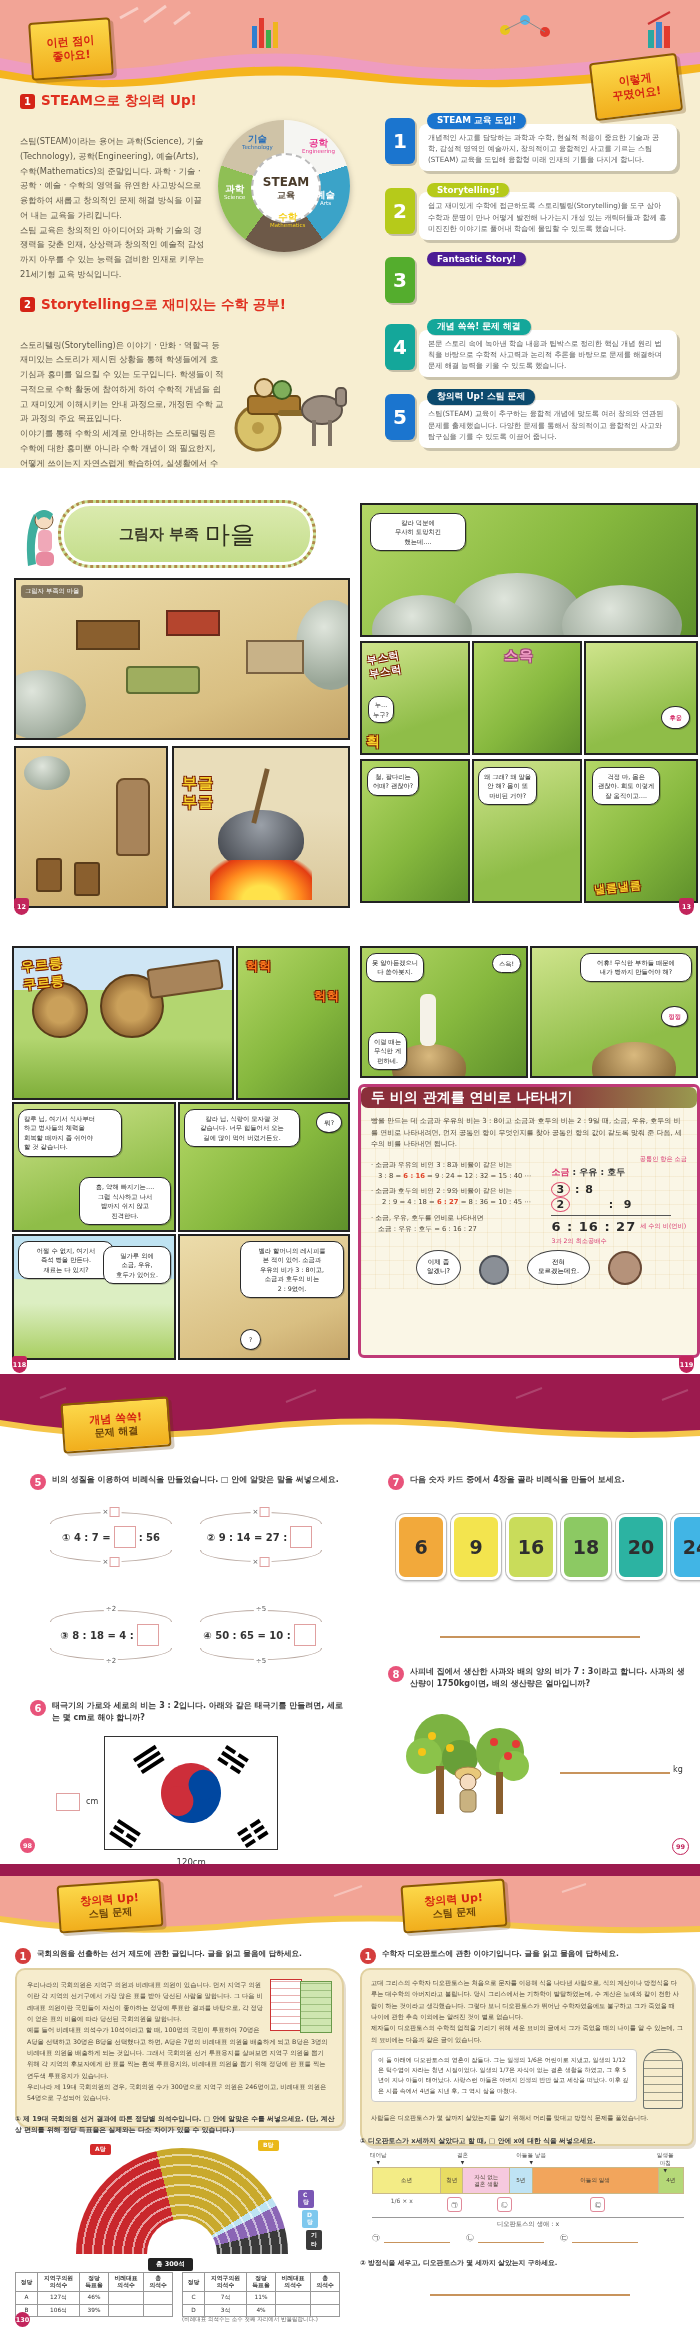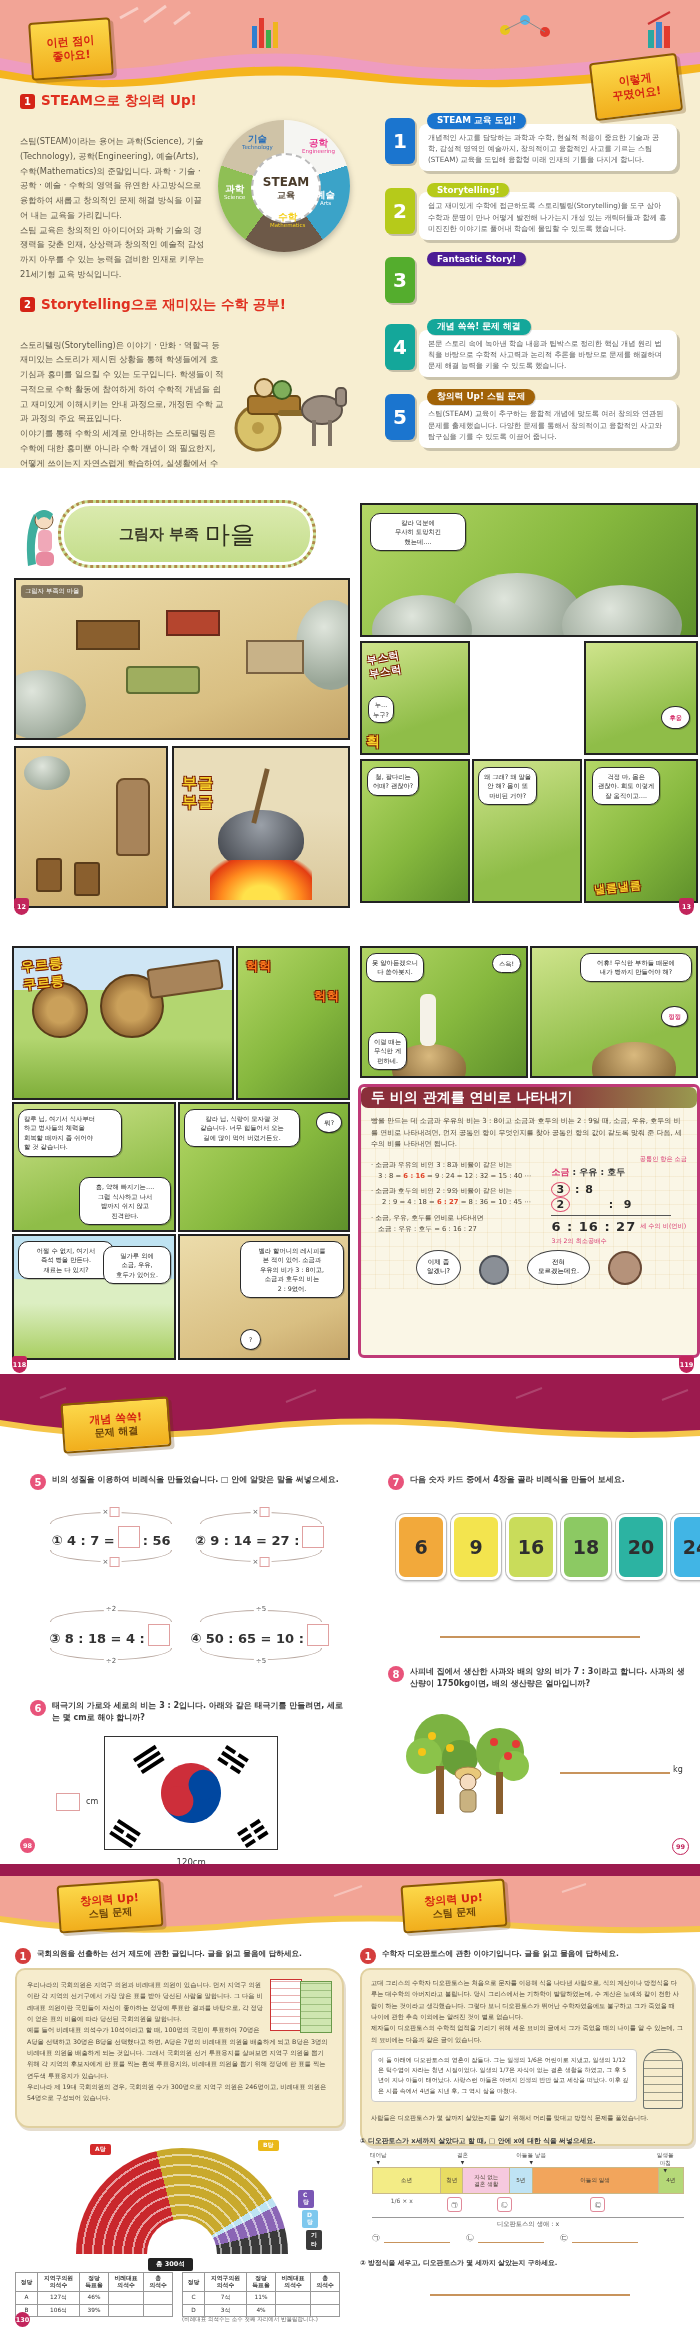--- a/index.html
+++ b/index.html
@@ -86,21 +86,21 @@
   .s4{position:relative;height:490px;background:#fff;}
   .s5{position:relative;height:464px;background:#fff;}
   .bandsvg{display:block;}
   .itm{position:relative;width:150px;height:86px;}
   .arc{height:11px;border:1px solid #b9a8a0;border-bottom:none;border-radius:50% 50% 0 0/100% 100% 0 0;position:relative;margin:0 14px;}
   .arcb{height:11px;border:1px solid #b9a8a0;border-top:none;border-radius:0 0 50% 50%/0 0 100% 100%;position:relative;margin:0 14px;}
   .arclab{position:absolute;left:50%;transform:translateX(-50%);background:#fff;padding:0 2px;font-size:7px;color:#555;display:flex;align-items:center;gap:1px;}
   .arc .arclab{top:-6px;} .arcb .arclab{bottom:-6px;}
   .tinybox{width:8px;height:8px;border:1px solid #e0a0a0;background:#fff;display:inline-block;}
   .bigbox{width:20px;height:20px;border:1.5px solid #e0a0a0;background:#fff;display:inline-block;vertical-align:middle;}
-  .expr{font-size:13px;color:#333;font-weight:bold;display:flex;align-items:flex-end;gap:3px;justify-content:center;margin:2px 0;}
+  .expr{font-size:10px;color:#333;font-weight:bold;display:flex;align-items:center;gap:3px;justify-content:center;margin:2px 0;}
   .ncard{width:44px;height:60px;border-radius:9px;border:3px solid #fff;box-shadow:0 0 0 1px #bbb,1px 2px 2px rgba(0,0,0,.2);
          display:flex;align-items:center;justify-content:center;font-size:19px;font-weight:bold;color:#2e2e2e;}
   .paper{background:#f6eccd;border:2px solid #e0d0a0;border-radius:10px 18px 8px 14px;box-shadow:2px 3px 0 rgba(150,120,60,.25);
          padding:9px 10px;font-size:6.3px;color:#4a4336;line-height:1.8;position:relative;}
   .pchip{display:inline-flex;align-items:center;justify-content:center;color:#fff;font-size:6px;font-weight:bold;
          padding:1px 5px;border-radius:2px;position:absolute;}
   .parl{position:relative;width:212px;height:106px;border-radius:212px 212px 0 0;
         background:repeating-radial-gradient(circle at 50% 100%,rgba(255,255,255,0) 0 8px,rgba(255,255,255,.55) 8px 10px),
         conic-gradient(from 270deg at 50% 100%,#c9272c 0 76deg,#c9a92c 76deg 148deg,#bde3f2 148deg 153deg,#8a65b5 153deg 166deg,#3a3a3a 166deg 180deg);}
   .parl::after{content:"";position:absolute;left:71px;top:71px;width:70px;height:35px;background:#fff;border-radius:70px 70px 0 0;}
@@ -225,21 +225,21 @@
         <div class="ctile" style="background: rgb(84, 173, 45);">3</div>
         <span class="chead" style="background: #4c1d95;">Fantastic Story!</span>
       </div>
       <div class="card">
         <div class="ctile" style="background: rgb(20, 167, 154);">4</div>
         <span class="chead" style="background: rgb(20, 167, 154);">개념 쏙쏙! 문제 해결</span>
         <div class="cbody">본문 스토리 속에 녹아낸 학습 내용과 팁박스로 정리한 핵심 개념 원리 법칙을 바탕으로 수학적 사고력과 논리적 추론을 바탕으로 문제를 해결하며 문제 해결 능력을 키울 수 있도록 했습니다.</div>
       </div>
       <div class="card">
         <div class="ctile" style="background: rgb(27, 117, 207);">5</div>
-        <span class="chead" style="background: #a16207;">창의력 Up! 스팀 문제</span>
+        <span class="chead" style="background: #0c4a6e;">창의력 Up! 스팀 문제</span>
         <div class="cbody">스팀(STEAM) 교육이 추구하는 융합적 개념에 맞도록 여러 창의와 연관된 문제를 출제했습니다. 다양한 문제를 통해서 창의적이고 융합적인 사고와 탐구심을 기를 수 있도록 이끌어 줍니다.</div>
       </div>
     </div>
   </section>
 
   <section class="s2">
     <div class="banner">
       <span class="t1">그림자 부족</span>
       <span class="t2">마을</span>
     </div>
@@ -283,20 +283,23 @@
       <div class="bub pl" style="left:8px;top:8px;width:84px;">칼라 덕분에
 무사히 도망치긴
 했는데….</div>
     </div>
     <div class="panel af2" style="left:360px;top:163px;width:106px;height:110px;">
       <div class="sfx pl" style="left:6px;top:8px;color:#fff;font-size:10px;transform:rotate(-10deg);">부스럭
 부스럭</div>
       <div class="bub pl" style="left:6px;bottom:30px;padding:3px 4px;">누…
 누구?</div>
       <div class="sfx" style="left:4px;bottom:2px;color:#f7d02a;font-size:14px;">획</div>
+    </div>
+    <div class="panel af" style="left:472px;top:163px;width:106px;height:110px;">
+      <div class="sfx" style="left:30px;top:4px;color:#f5a0c8;font-size:14px;text-shadow:1px 1px 0 #a04878,-1px 1px 0 #a04878,1px -1px 0 #a04878,-1px -1px 0 #a04878;">스윽</div>
     </div>
     <div class="panel af2" style="left:584px;top:163px;width:110px;height:110px;">
       <div class="bub" style="right:6px;bottom:24px;border-radius:50%;padding:6px 7px;color:#d6336c;font-weight:bold;">후웅</div>
     </div>
     <div class="panel af" style="left:360px;top:281px;width:106px;height:140px;">
       <div class="bub pl" style="left:5px;top:6px;">철, 팔다리는
 어때? 괜찮아?</div>
     </div>
     <div class="panel af2" style="left:472px;top:281px;width:106px;height:140px;">
       <div class="bub pl" style="left:4px;top:6px;">왜 그래? 왜 말을
@@ -629,20 +632,21 @@
           <div style="position:absolute;left:0;top:0;width:30px;height:50px;background:#fff;border:1px solid #c33;
                       background-image:repeating-linear-gradient(0deg,transparent 0 6px,#e8b0b0 6px 7px);"></div>
           <div style="position:absolute;right:0;top:2px;width:30px;height:50px;background:#cfe6b0;border:1px solid #6a9a4a;
                       background-image:repeating-linear-gradient(0deg,transparent 0 6px,#a0c080 6px 7px);"></div>
         </div>
       </div>
       <span class="pl">우리나라의 국회의원은 지역구 의원과 비례대표 의원이 있습니다. 먼저 지역구 의원이란 각 지역의 선거구에서 가장 많은 표를 받아 당선된 사람을 말합니다. 그 다음 비례대표 의원이란 국민들이 자신이 좋아하는 정당에 투표한 결과를 바탕으로, 각 정당이 얻은 표의 비율에 따라 당선된 국회의원을 말합니다.
 예를 들어 비례대표 의석수가 10석이라고 할 때, 100명의 국민이 투표하여 70명은 A당을 선택하고 30명은 B당을 선택했다고 하면, A당은 7명의 비례대표 의원을 배출하게 되고 B당은 3명의 비례대표 의원을 배출하게 되는 것입니다. 그래서 국회의원 선거 투표용지를 살펴보면 지역구 의원을 뽑기 위해 각 지역의 후보자에게 한 표를 찍는 흰색 투표용지와, 비례대표 의원을 뽑기 위해 정당에 한 표를 찍는 연두색 투표용지가 있습니다.
 우리나라 제 19대 국회의원의 경우, 국회의원 수가 300명으로 지역구 의원은 246명이고, 비례대표 의원은 54명으로 구성되어 있습니다.</span>
     </div>
+    <div style="position:absolute;left:15px;top:250px;width:325px;font-size:6.8px;font-weight:bold;color:#3d3d3d;line-height:1.6;">① 제 19대 국회의원 선거 결과에 따른 정당별 의석수입니다. □ 안에 알맞은 수를 써넣으세요. (단, 계산상 편의를 위해 정당 득표율은 실제와는 다소 차이가 있을 수 있습니다.)</div>
 
     <div style="position:absolute;left:62px;top:284px;width:240px;height:130px;">
       <div class="parl" style="margin-left:14px;"></div>
       <span class="pchip" style="left: 28px; top: -4px; background: rgb(212, 42, 42);">A당</span>
       <span class="pchip" style="left: 196px; top: -8px; background: rgb(234, 184, 24);">B당</span>
       <span class="pchip" style="left: 236px; top: 42px; background: rgb(122, 87, 181);">C당</span>
       <span class="pchip" style="left: 240px; top: 62px; background: rgb(126, 200, 238);">D당</span>
       <span class="pchip" style="left: 244px; top: 82px; background: rgb(58, 58, 58);">기타</span>
       <span class="pchip" style="left:86px;top:110px;background:#222;padding:2px 8px;font-size:6.5px;">총 300석</span>
     </div>

